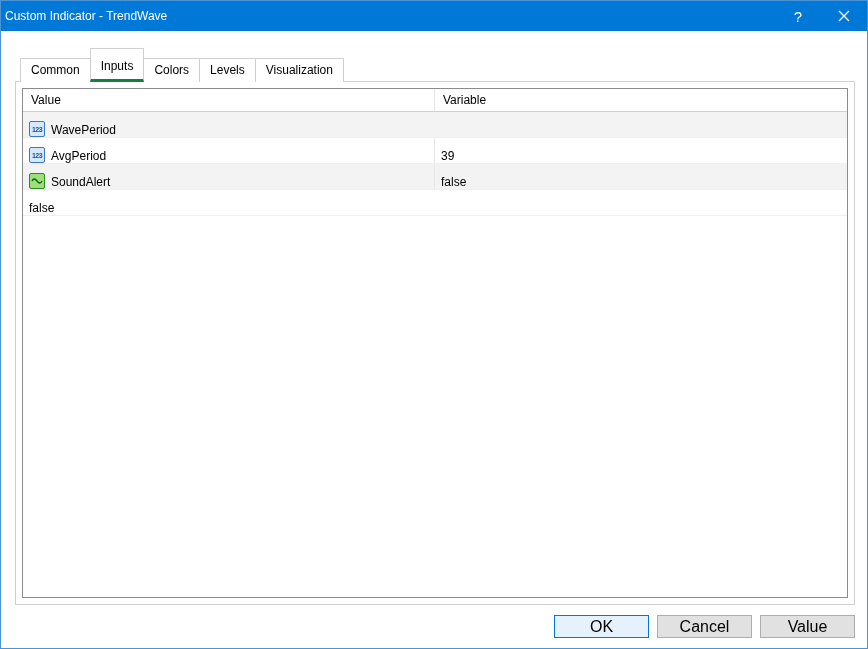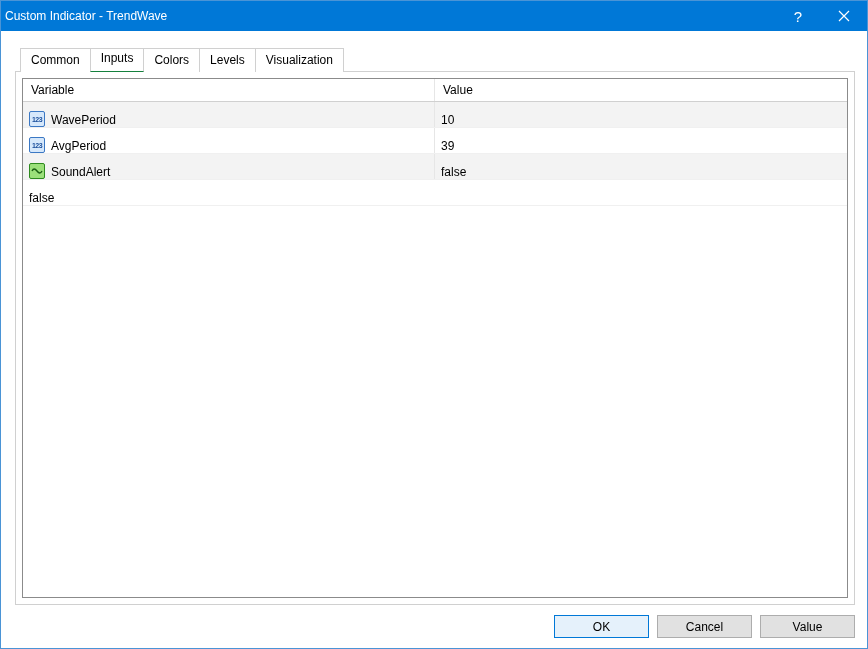--- a/index.html
+++ b/index.html
@@ -56,24 +56,24 @@
     border-bottom:none;
     background:#fff;
     position:relative;
     margin-right:-1px;
     font-size:12px;
     color:#000;
   }
   .tab.inactive { top:1px; background:#fff; }
   .tab.active {
     background:#fff;
-    border-bottom:1px solid #15803d;
+    border-bottom:3px solid #15803d;
     z-index:2;
     top:1px;
-    padding-top:2px;
+    padding-top:10px;
     padding-bottom:6px;
   }
   .tab-content {
     flex:1;
     border:1px solid #d0d0d0;
     border-top:none;
     padding:6px;
     display:flex;
     flex-direction:column;
   }
@@ -133,21 +133,21 @@
   .button-row {
     display:flex;
     justify-content:flex-end;
     gap:8px;
     padding-top:10px;
   }
   .dlg-btn {
     width:95px; height:23px;
     border:1px solid #adadad;
     background:#e1e1e1;
-    font-size:12px;
+    font-size:16px;
     color:#000;
     display:flex; align-items:center; justify-content:center;
     cursor:default;
   }
   .dlg-btn.primary {
     border:1px solid #0078d7;
     background:#e5f1fb;
   }
 </style>
 </head>
@@ -170,31 +170,30 @@
     <div class="tab inactive">Common</div>
     <div class="tab active">Inputs</div>
     <div class="tab inactive">Colors</div>
     <div class="tab inactive">Levels</div>
     <div class="tab inactive">Visualization</div>
   </div>
 
   <div class="tab-content">
     <div class="grid-wrap">
       <div class="grid-header">
+        <div class="gh-cell col-val">Value</div>
         <div class="gh-cell col-var">Variable</div>
-        <div class="gh-cell col-val">Value</div>
       </div>
       <div class="grid-rows">
 
         <div class="grow alt">
           <div class="gcell col-var">
             <span class="var-icon icon-int">123</span>
             <span>WavePeriod</span>
           </div>
-          <div class="gcell col-val">10</div>
         </div>
 
         <div class="grow">
           <div class="gcell col-var">
             <span class="var-icon icon-int">123</span>
             <span>AvgPeriod</span>
           </div>
           <div class="gcell col-val">39</div>
         </div>
 

